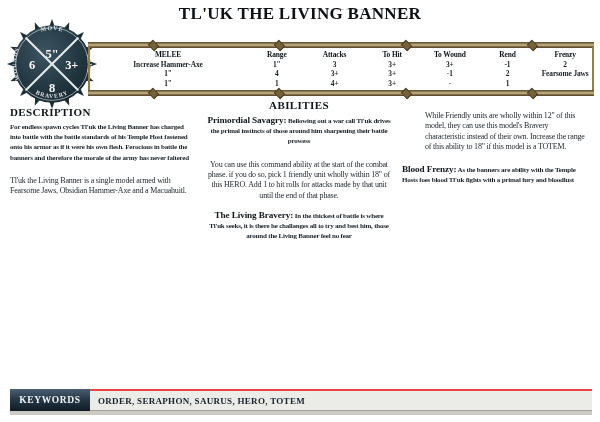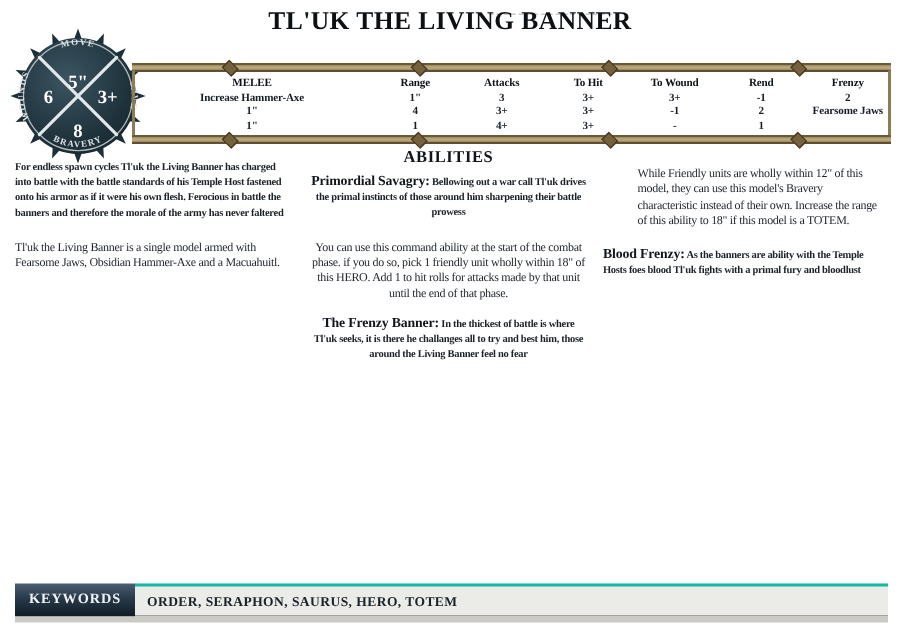--- a/index.html
+++ b/index.html
@@ -48,21 +48,21 @@
   .col-right .flavor{margin-bottom:18px;}
   
   .keywords-bar{position:absolute;left:10px;top:389px;width:582px;height:22px;display:flex;justify-content:space-between;}
   .keywords-label{
     width:80px;flex:0 0 80px;display:flex;align-items:center;justify-content:center;
     background:linear-gradient(180deg,#4a5f70 0%,#27394a 45%,#101c25 100%);
     color:#f0f2f3;font-weight:bold;font-size:9.5px;letter-spacing:0.6px;
   }
   .keywords-value{
     flex:1;display:flex;align-items:center;box-sizing:border-box;padding-left:8px;
-    background:#ebebe7;border-top:2px solid #14b8a6;border-bottom:1px solid #a3a39c;
+    background:#ebebe7;border-top:2px solid #ef4444;border-bottom:1px solid #a3a39c;
     color:#17222b;font-weight:bold;font-size:9px;letter-spacing:0.3px;
   }
   .keywords-shadow{position:absolute;left:10px;top:411px;width:582px;height:4px;background:#cbcac5;}
 </style>
 </head>
 <body>
 
 <div class="page">
 
   <div class="top-dash"></div>
@@ -171,33 +171,34 @@
     </div>
     <div class="bar">
       <i style="left:12%"></i>
         <i style="left:37%"></i>
         <i style="left:62%"></i>
         <i style="left:87%"></i>
     </div>
   </div>
 
   <div class="col col-desc">
+    <h2 class="section-heading">DESCRIPTION</h2>
     <p class="flavor">For endless spawn cycles Tl'uk the Living Banner has charged into battle with the battle standards of his Temple Host fastened onto his armor as if it were his own flesh. Ferocious in battle the banners and therefore the morale of the army has never faltered</p>
     <p class="rules">Tl'uk the Living Banner is a single model armed with Fearsome Jaws, Obsidian Hammer-Axe and a Macuahuitl.</p>
   </div>
 
   <div class="col col-mid">
     <h2 class="section-heading">ABILITIES</h2>
     <p class="flavor">
       <span class="ability-name">Primordial Savagry:</span>
       <span>Bellowing out a war call Tl'uk drives the primal instincts of those around him sharpening their battle prowess</span>
     </p>
     <p class="rules">You can use this command ability at the start of the combat phase. if you do so, pick 1 friendly unit wholly within 18" of this HERO. Add 1 to hit rolls for attacks made by that unit until the end of that phase.</p>
     <p class="flavor">
-      <span class="ability-name">The Frenzy Banner:</span>
+      <span class="ability-name">The Living Bravery:</span>
       <span>In the thickest of battle is where Tl'uk seeks, it is there he challanges all to try and best him, those around the Living Banner feel no fear</span>
     </p>
   </div>
 
   <div class="col col-right">
     <p class="rules first">While Friendly units are wholly within 12" of this model, they can use this model's Bravery characteristic instead of their own. Increase the range of this ability to 18" if this model is a TOTEM.</p>
     <p class="flavor">
       <span class="ability-name">Blood Frenzy:</span>
       <span>As the banners are ability with the Temple Hosts foes blood Tl'uk fights with a primal fury and bloodlust</span>
     </p>

